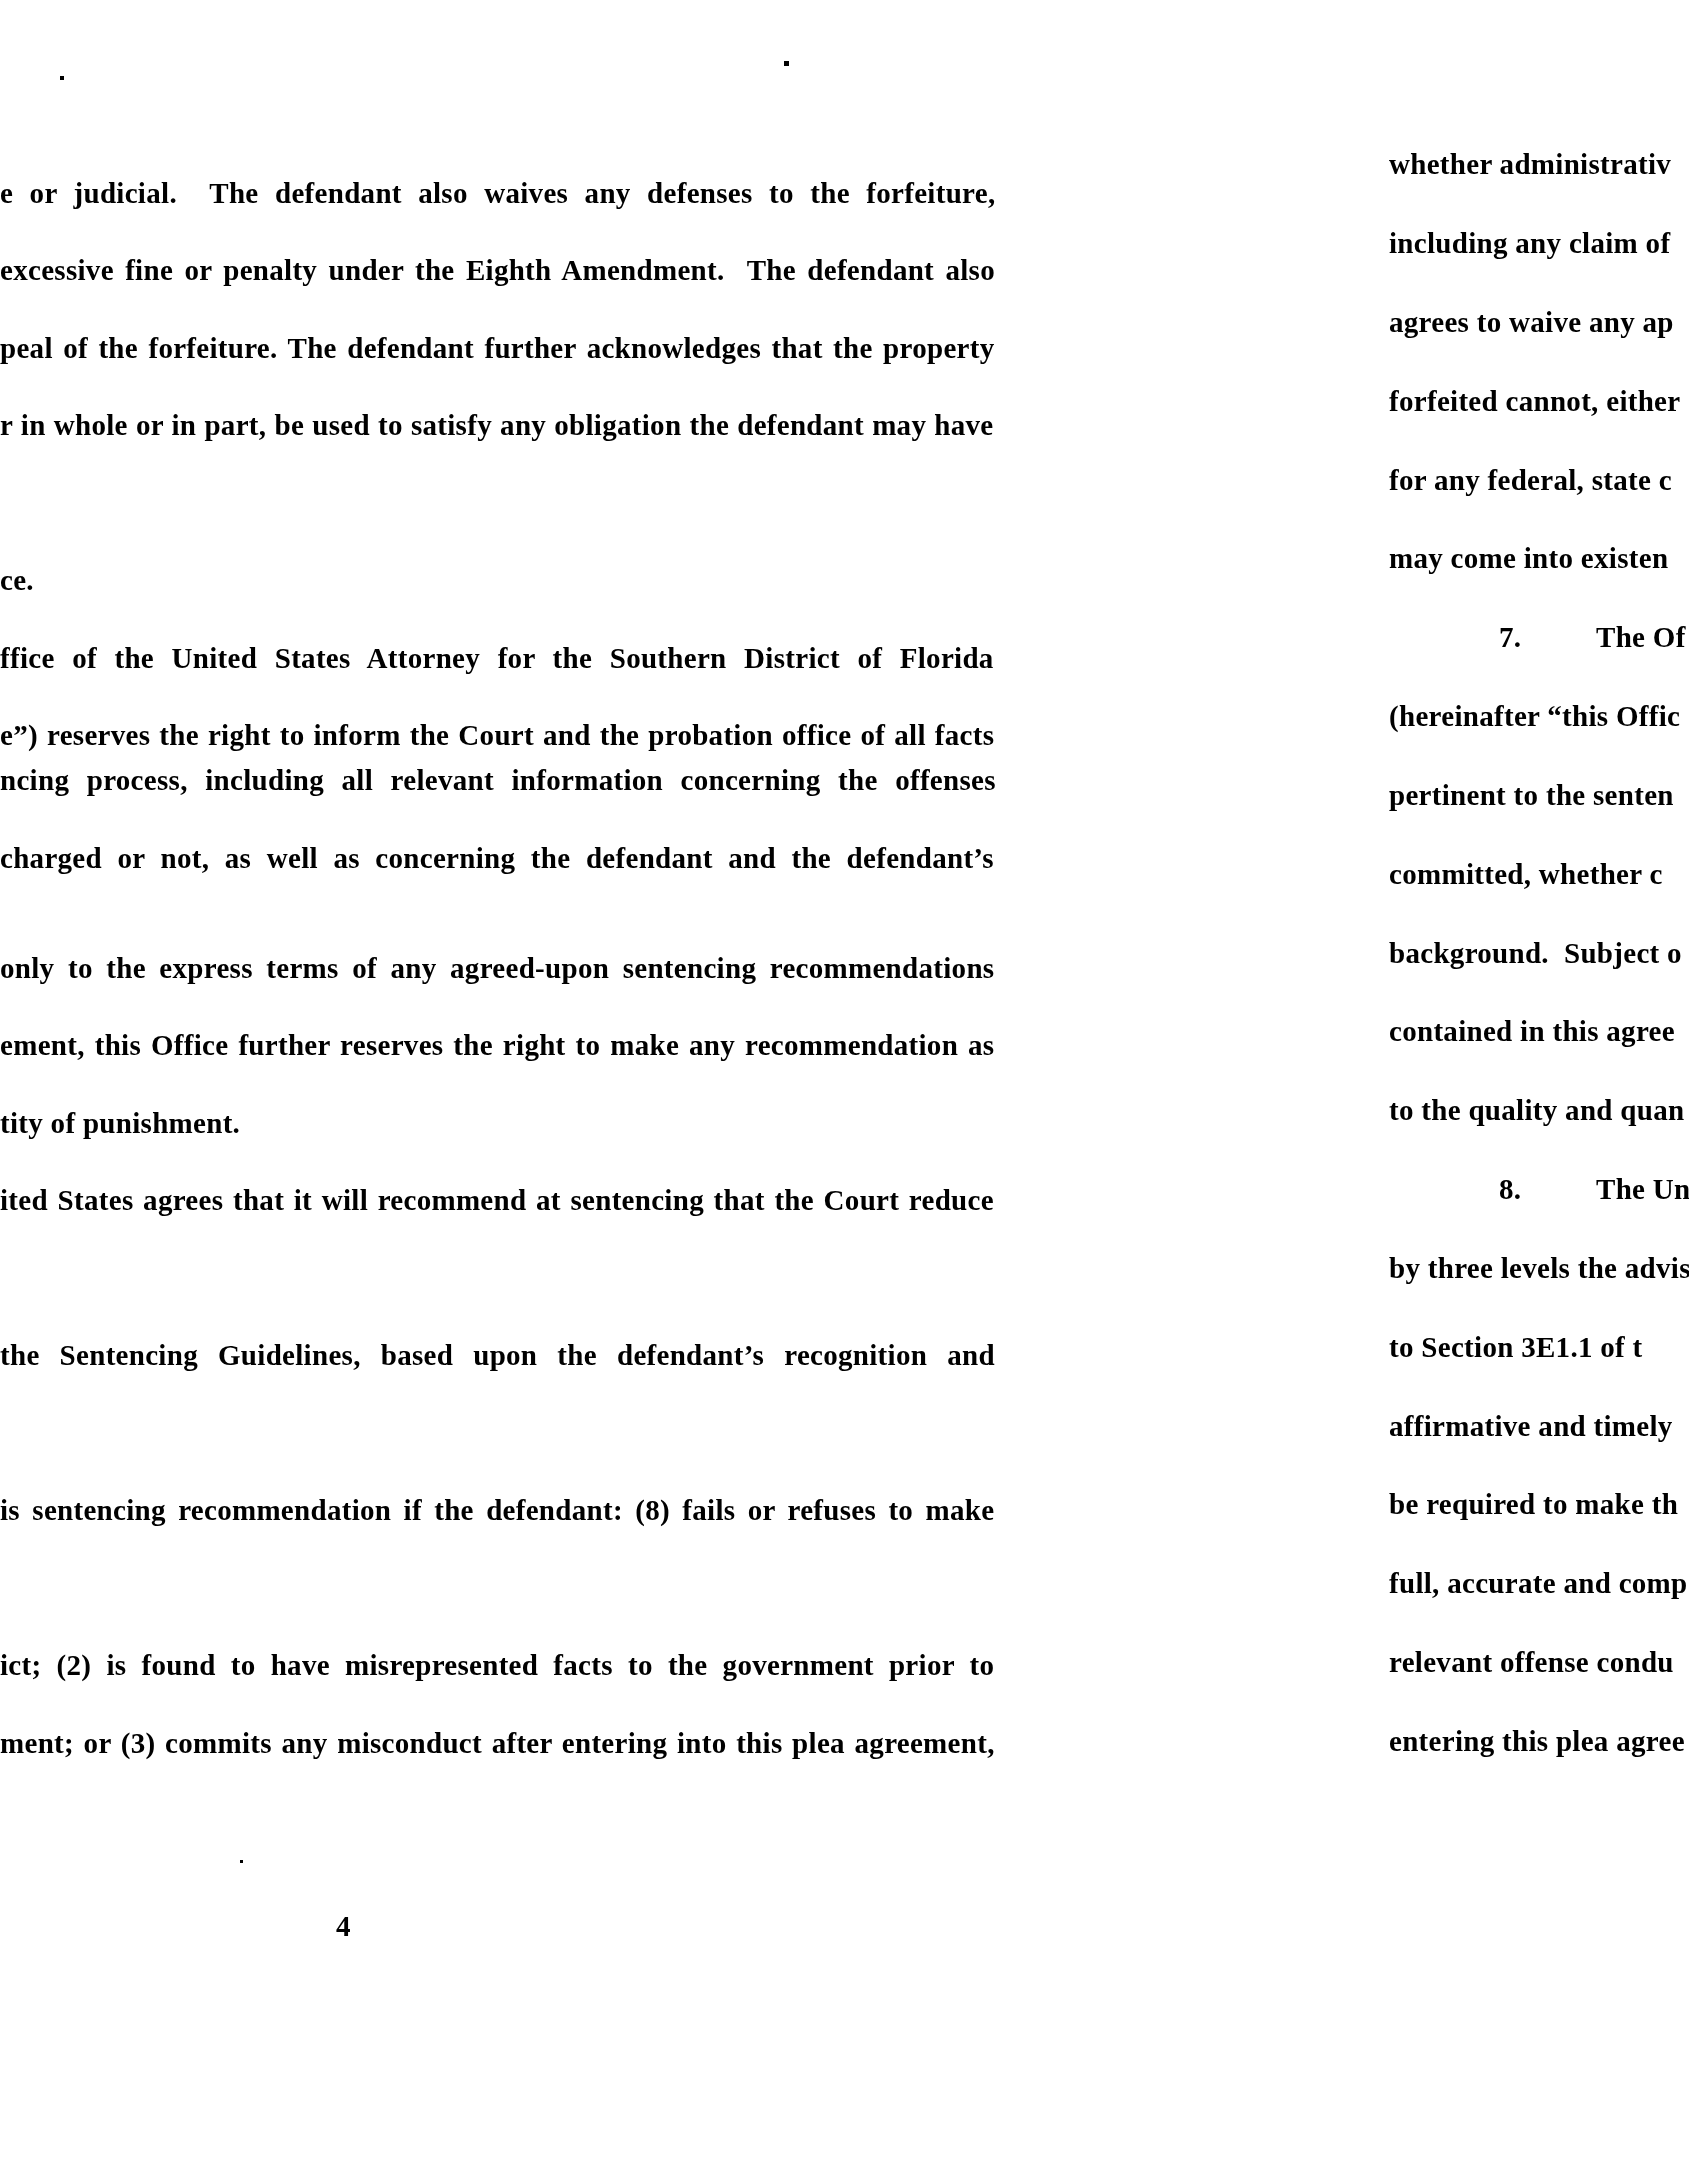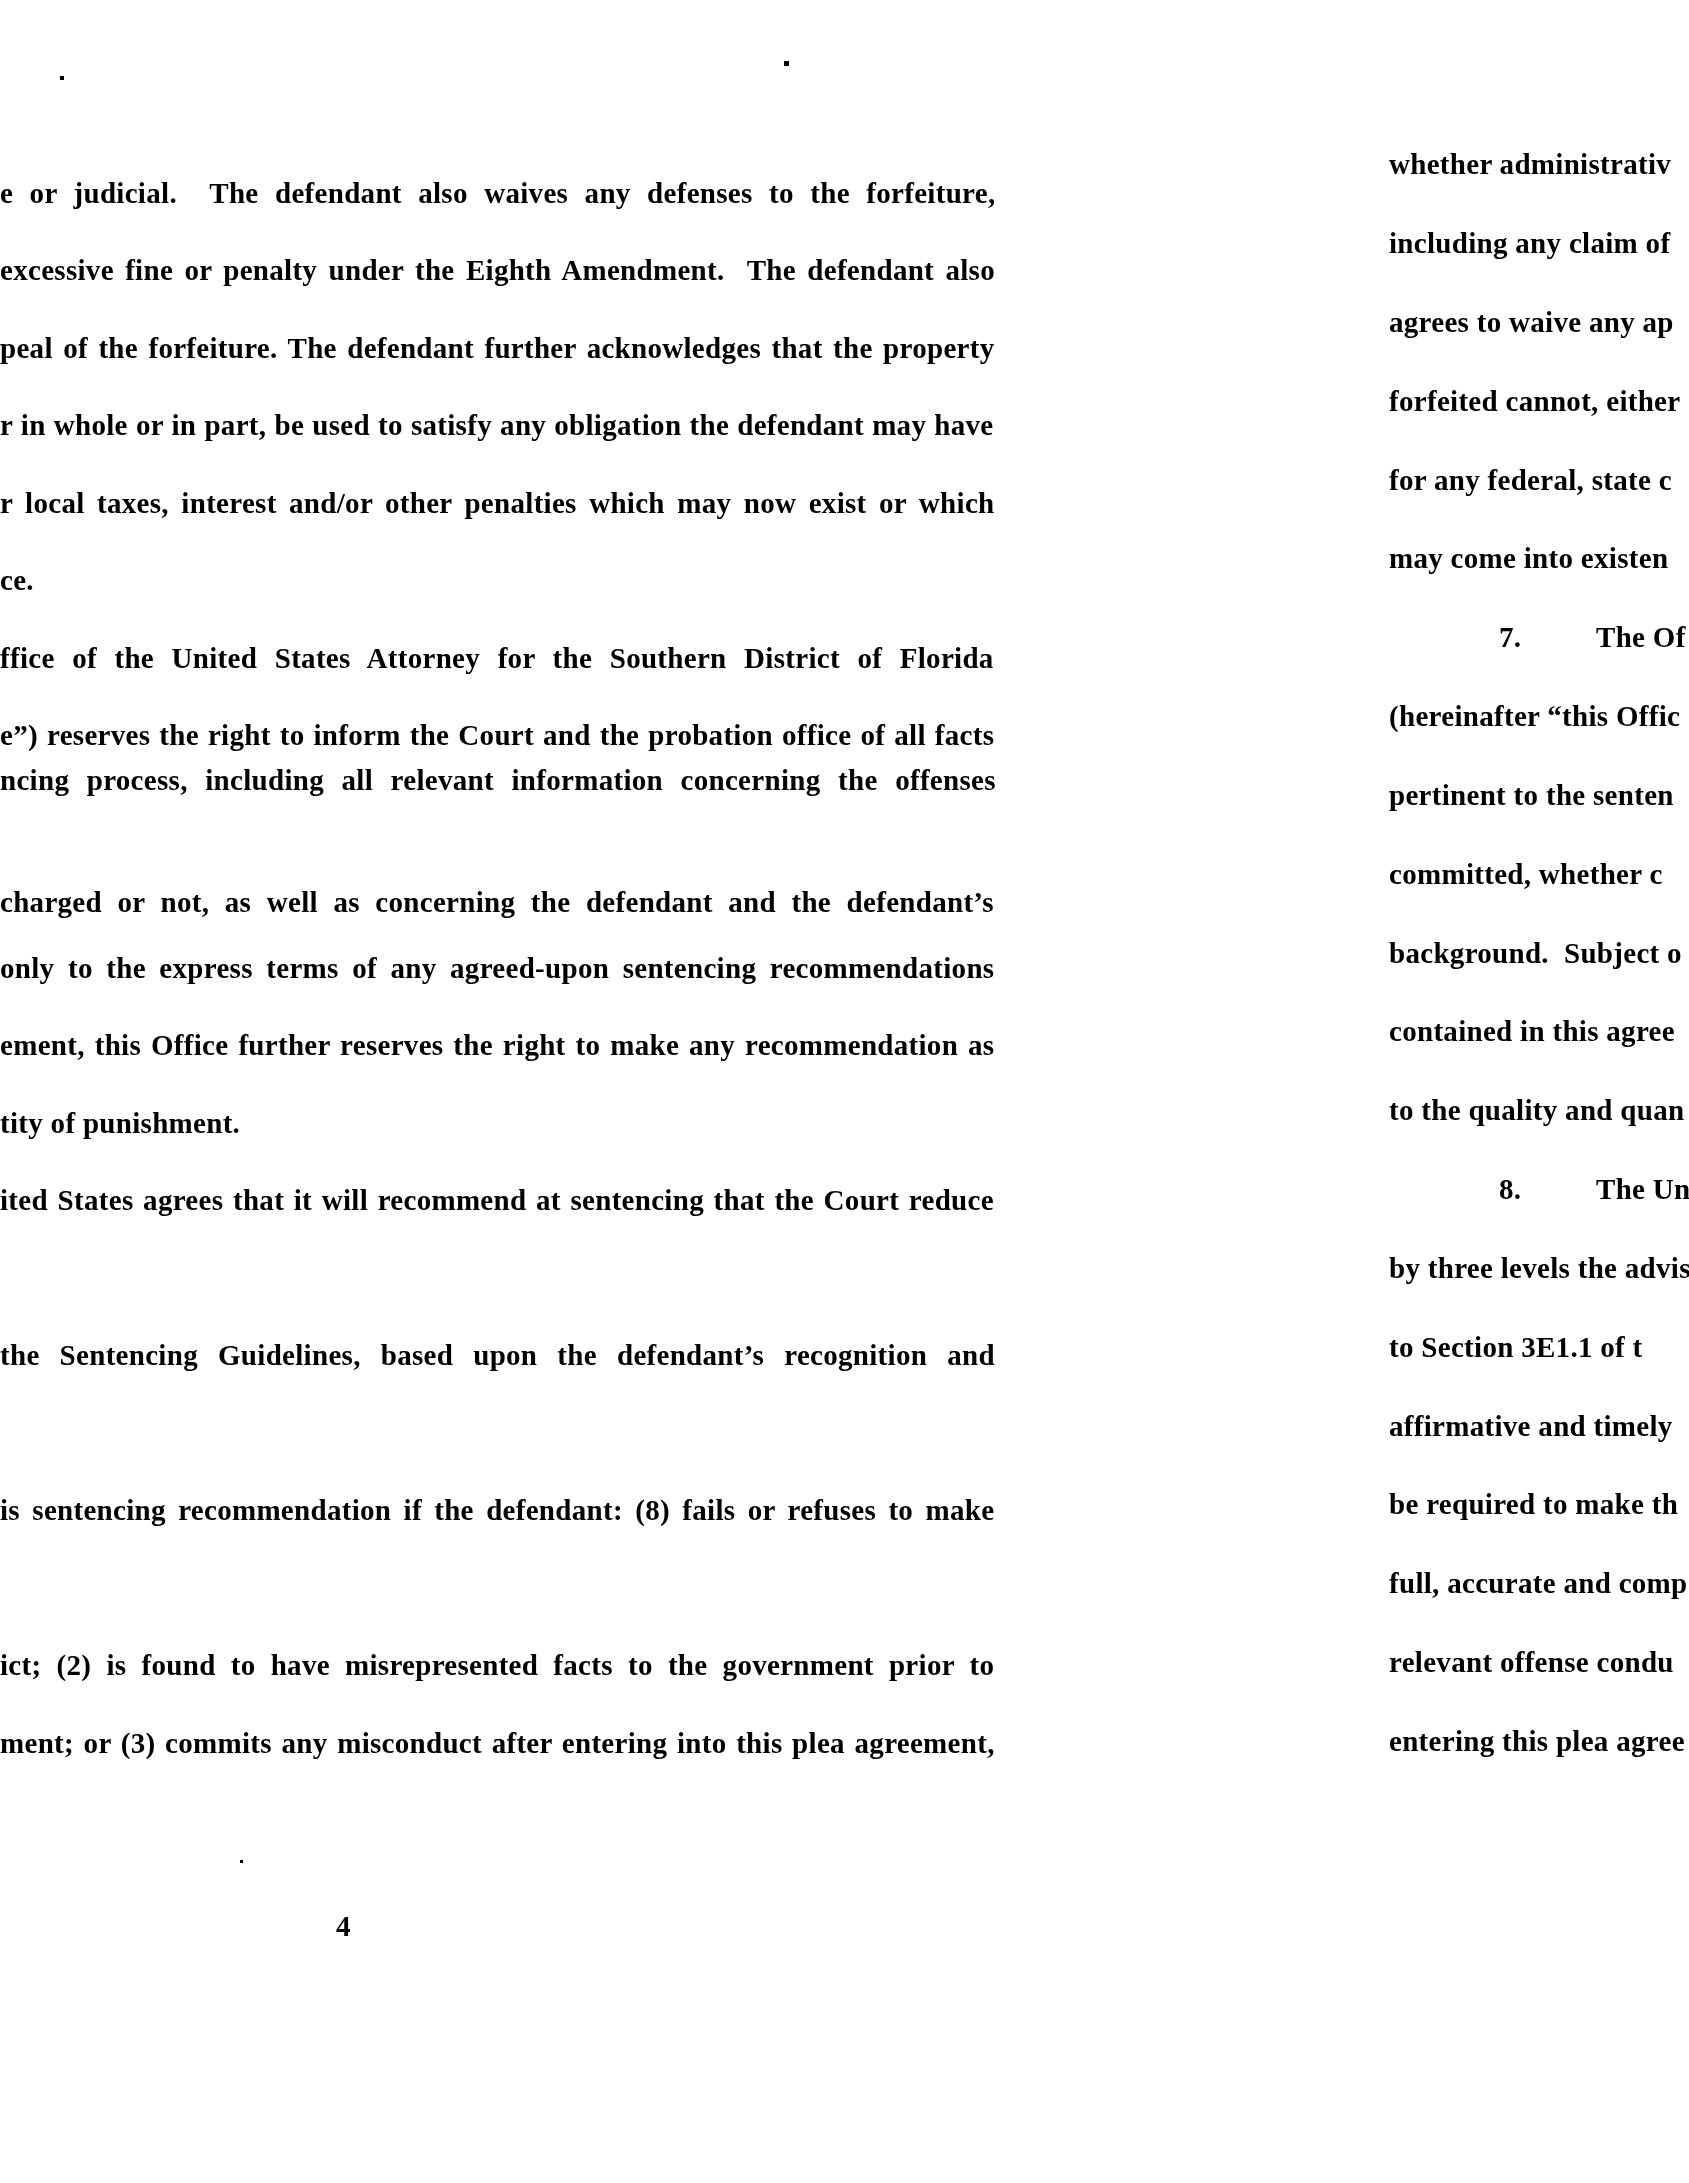--- a/index.html
+++ b/index.html
@@ -34,26 +34,25 @@
 </style>
 </head>
 <body>
 
 <div id="page">
   <div id="left-col" class="col">
       <div class="tl" style="top: 179px; word-spacing: 8.9px;"><span>e or judicial.  The defendant also waives any defenses to the forfeiture,</span></div>
       <div class="tl" style="top: 256px; word-spacing: 3.8px;"><span>excessive fine or penalty under the Eighth Amendment.  The defendant also</span></div>
       <div class="tl" style="top: 334px; word-spacing: 2.9px;"><span>peal of the forfeiture. The defendant further acknowledges that the property</span></div>
       <div class="tl" style="top: 411px; word-spacing: 0.6px;"><span>r in whole or in part, be used to satisfy any obligation the defendant may have</span></div>
-      <div class="tl" style="top: 489px; word-spacing: 4.9px;"><span>r local taxes, interest and/or other penalties which may now exist or which</span></div>
       <div class="tl" style="top: 566px;"><span>ce.</span></div>
       <div class="tl" style="top: 644px; word-spacing: 10px;"><span>ffice of the United States Attorney for the Southern District of Florida</span></div>
       <div class="tl" style="top: 721px; word-spacing: 1.5px;"><span>e”) reserves the right to inform the Court and the probation office of all facts</span></div>
       <div class="tl" style="top: 766px; word-spacing: 10px;"><span>ncing process, including all relevant information concerning the offenses</span></div>
-      <div class="tl" style="top: 888px; word-spacing: 8px;"><span>charged or not, as well as concerning the defendant and the defendant’s</span></div>
+      <div class="tl" style="top: 844px; word-spacing: 8px;"><span>charged or not, as well as concerning the defendant and the defendant’s</span></div>
       <div class="tl" style="top: 954px; word-spacing: 6px;"><span>only to the express terms of any agreed-upon sentencing recommendations</span></div>
       <div class="tl" style="top: 1031px; word-spacing: 2.4px;"><span>ement, this Office further reserves the right to make any recommendation as</span></div>
       <div class="tl" style="top: 1109px;"><span>tity of punishment.</span></div>
       <div class="tl" style="top: 1186px; word-spacing: 2.1px;"><span>ited States agrees that it will recommend at sentencing that the Court reduce</span></div>
       <div class="tl" style="top: 1341px; word-spacing: 12.5px;"><span>the Sentencing Guidelines, based upon the defendant’s recognition and</span></div>
       <div class="tl" style="top: 1496px; word-spacing: 4.8px;"><span>is sentencing recommendation if the defendant: (8) fails or refuses to make</span></div>
       <div class="tl" style="top: 1651px; word-spacing: 7.6px;"><span>ict; (2) is found to have misrepresented facts to the government prior to</span></div>
       <div class="tl" style="top: 1729px; word-spacing: 2.1px;"><span>ment; or (3) commits any misconduct after entering into this plea agreement,</span></div>
     </div>
   <div id="right-col" class="col">

